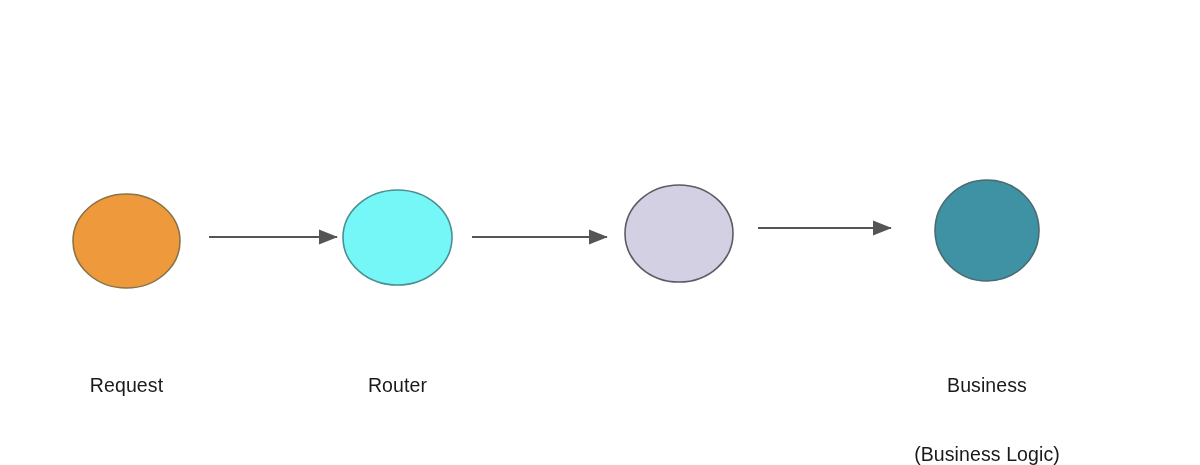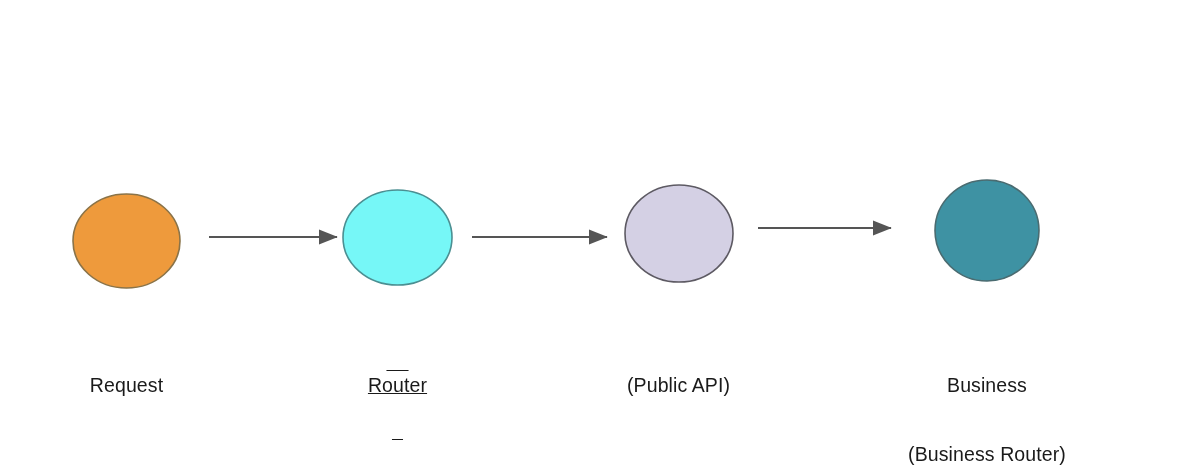--- a/index.html
+++ b/index.html
@@ -61,26 +61,25 @@
       <line x1="209" y1="237" x2="337" y2="237" stroke="#555555" stroke-width="2.1" marker-end="url(#arrowhead)"></line>
       <line x1="472" y1="237" x2="607" y2="237" stroke="#555555" stroke-width="2.1" marker-end="url(#arrowhead)"></line>
       <line x1="758" y1="228" x2="891" y2="228" stroke="#555555" stroke-width="2.1" marker-end="url(#arrowhead)"></line>
     </g>
   </svg>
 
   <div class="node-label label-centered" style="left:68px; top:328px; width:117px;">
     <div>Request</div>
   </div>
 
-  <div class="node-label label-centered" style="left:339px; top:328px; width:117px;text-decoration:underline;">
+  <div class="node-label label-centered" style="left:339px; top:328px; width:117px;">
     <div>Router</div>
   </div>
 
   <div class="node-label label-left" style="left:627px; top:328px; width:190px;">
-    <div>(Public API)</div>
   </div>
 
   <div class="node-label label-centered" style="left:897px; top:328px; width:180px;">
     <div>Business</div>
-    <div>(Business Router)</div>
+    <div>(Business Logic)</div>
   </div>
 
 </div>
 
 </body></html>

